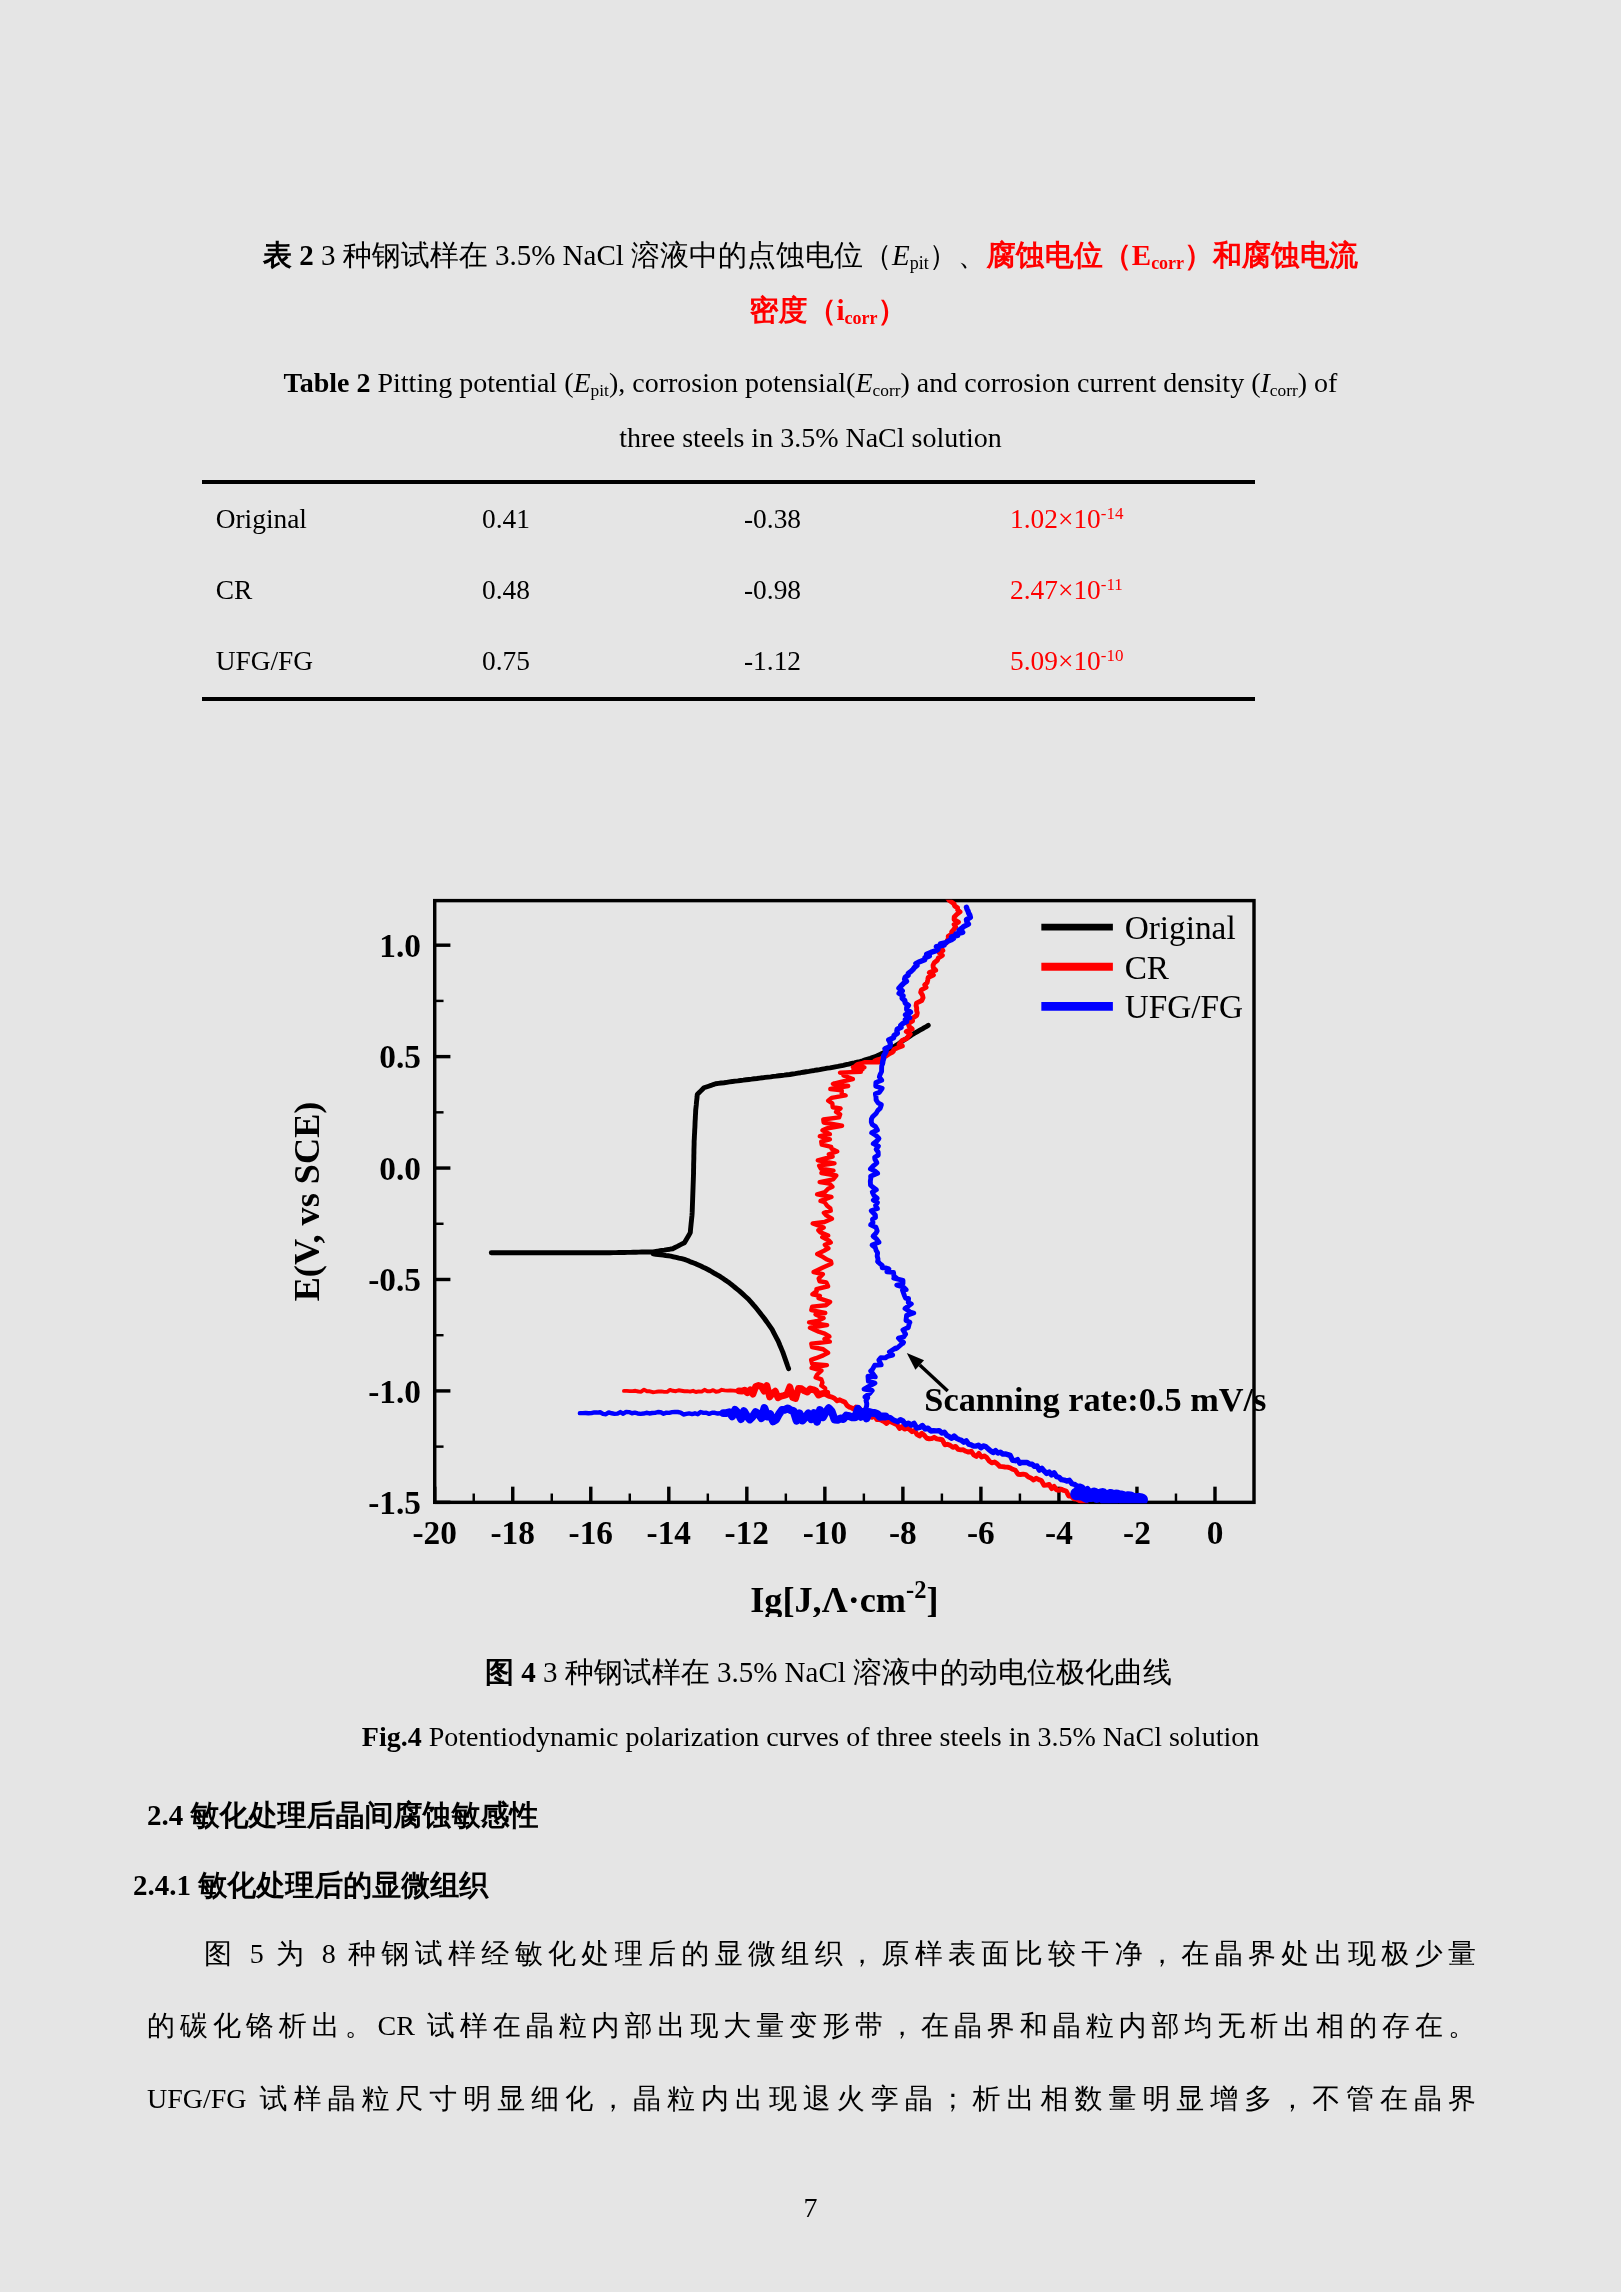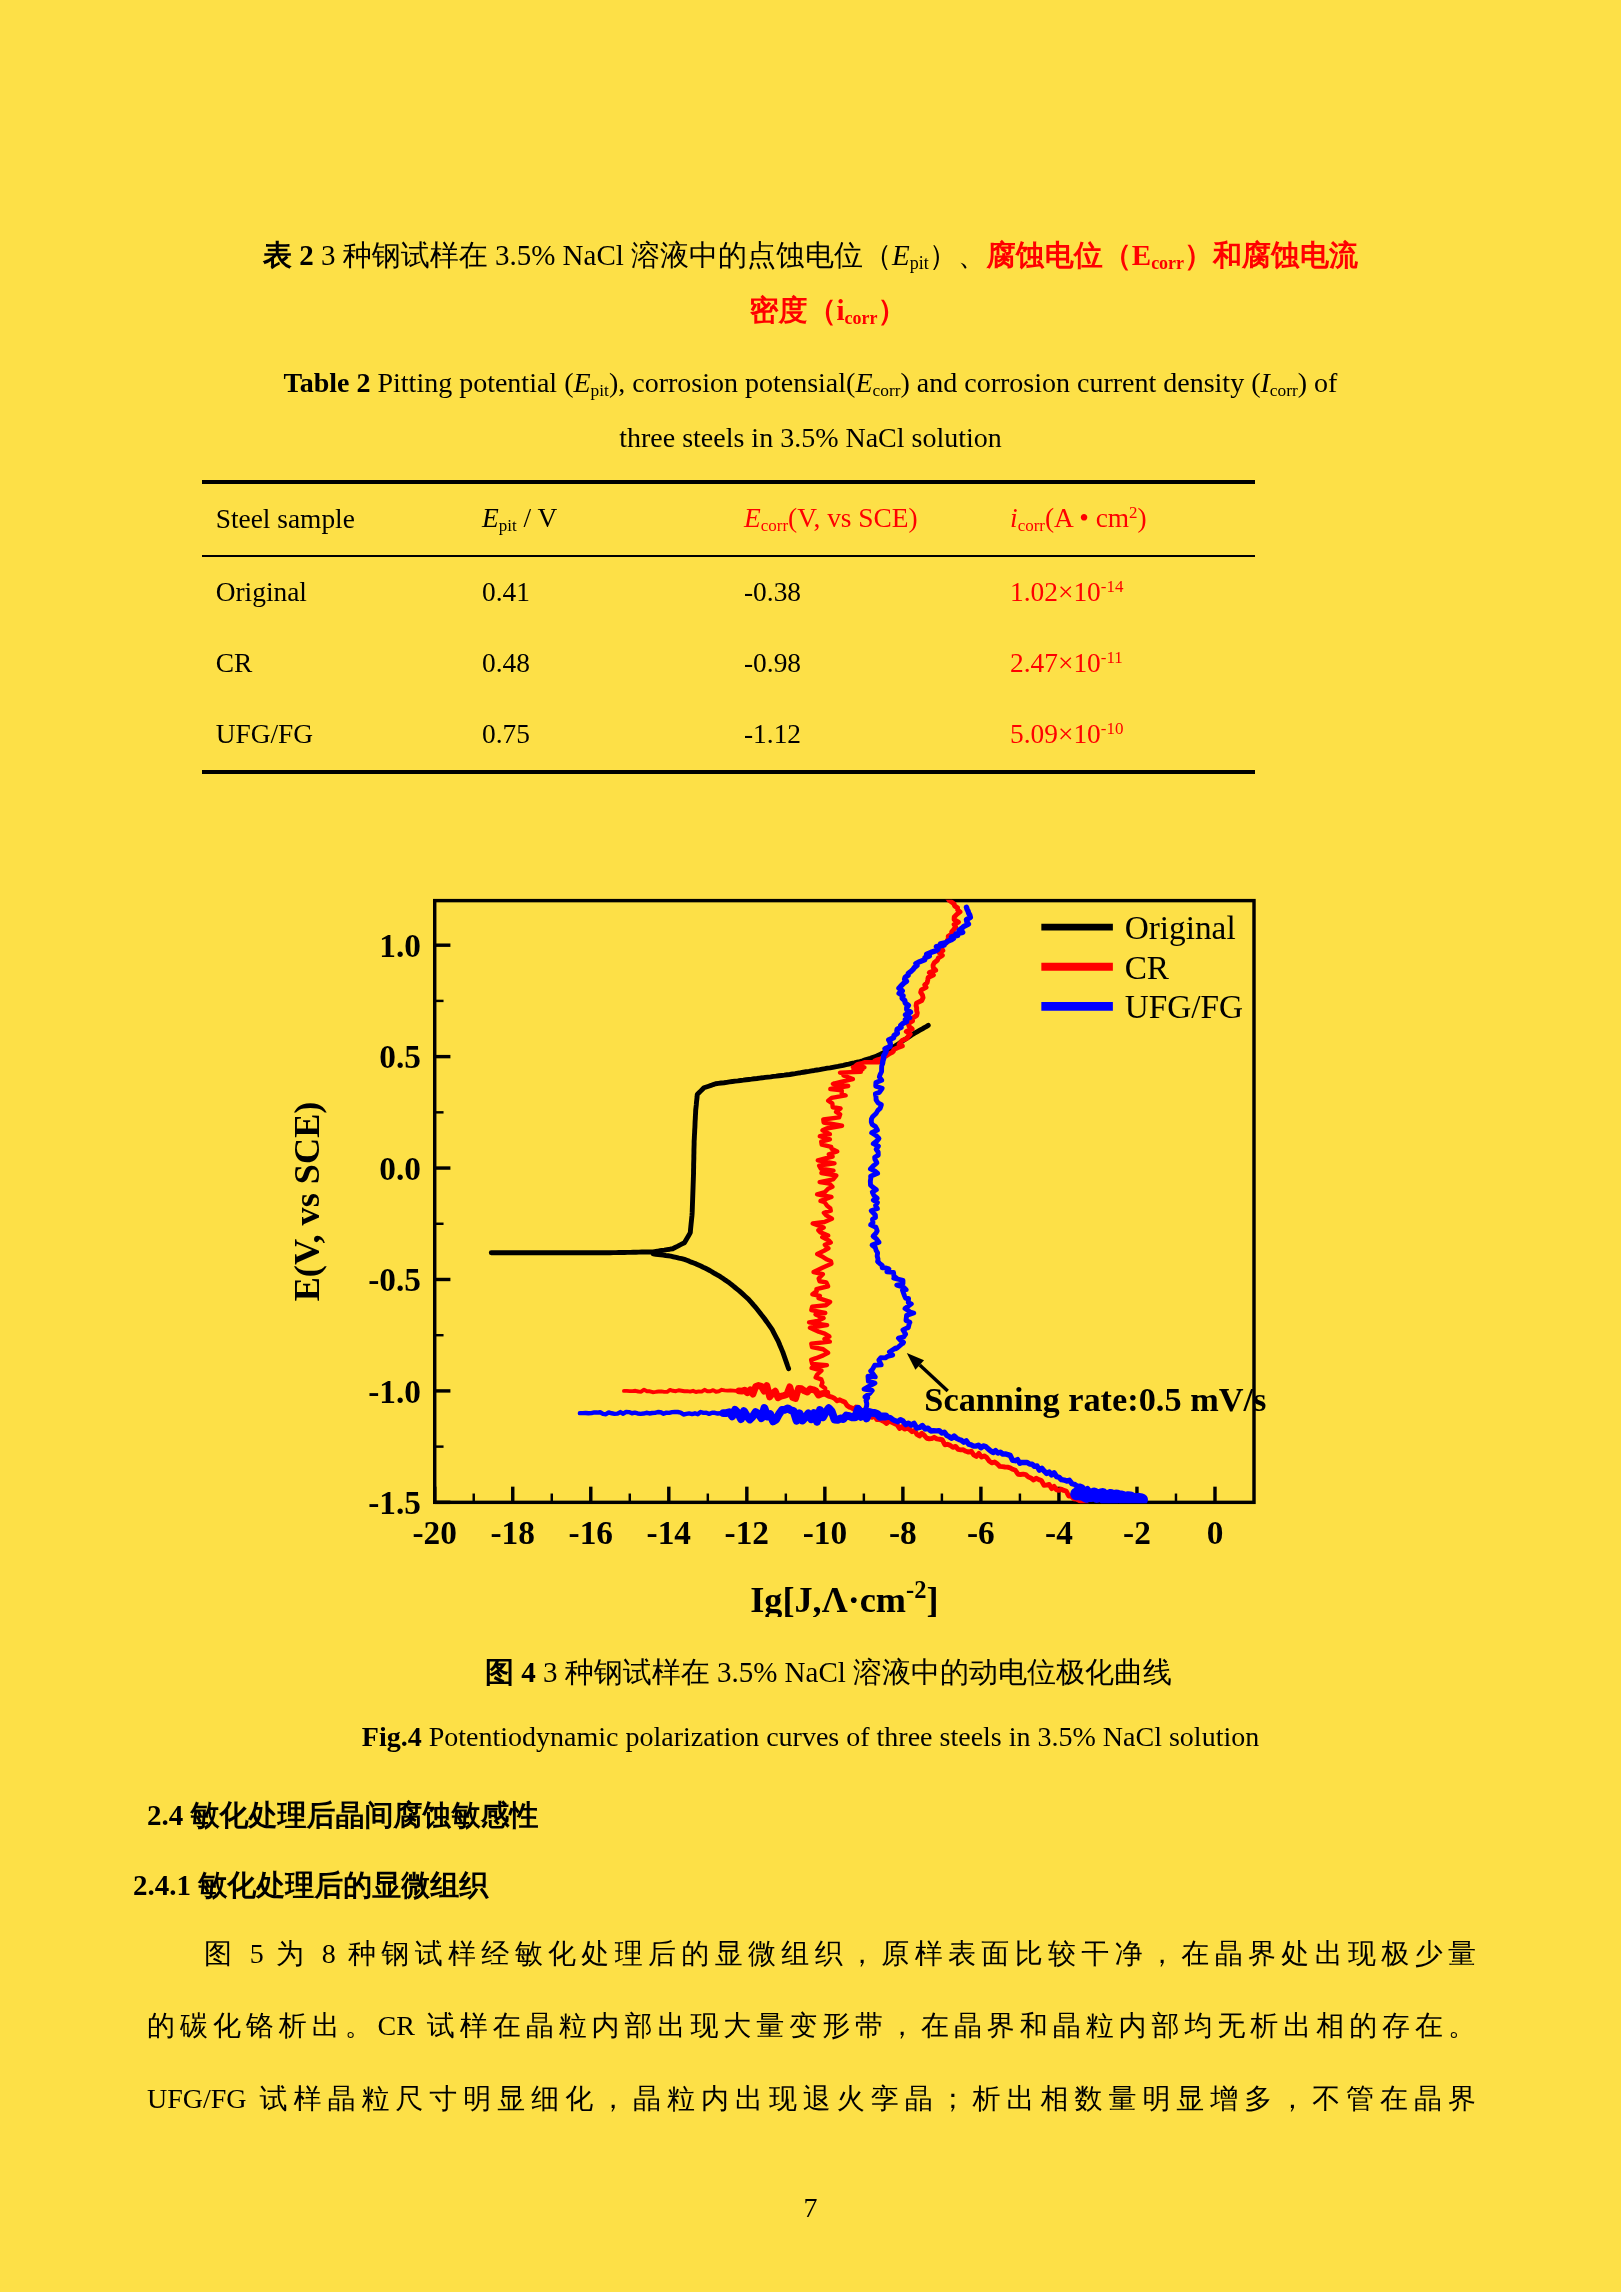--- a/index.html
+++ b/index.html
@@ -1,16 +1,16 @@
 <!DOCTYPE html>
 <html><head>
 <meta charset="utf-8">
 <style>
   html,body{margin:0;padding:0;background:#ffffff;}
-  .page{position:relative;width:1621px;height:2293px;background:#fde047;overflow:hidden;
+  .page{position:relative;width:1621px;height:2293px;background:#e5e5e5;overflow:hidden;
         font-family:"Liberation Serif","DejaVu Serif",serif;color:#000;}
   .abs{position:absolute;}
   .center{left:0;right:0;text-align:center;}
   .b{font-weight:bold;}
   .it{font-style:italic;}
   .red{color:#ff0000;}
   .sub{font-size:0.62em;vertical-align:-0.22em;}
   .sup{font-size:0.62em;vertical-align:0.55em;}
   .cap-cn{font-size:29px;line-height:45px;}
   .cap-en{font-size:28px;line-height:43px;}
@@ -36,26 +36,20 @@
 <div class="page">
 
   <div class="abs center cap-cn" style="top:233px;"><span class="b">表 2</span><span> 3 种钢试样在 3.5% NaCl 溶液中的点蚀电位（</span><span class="it">E</span><span class="sub">pit</span><span>）、</span><span class="red b">腐蚀电位（E</span><span class="red b sub">corr</span><span class="red b">）和腐蚀电流</span></div>
 
   <div class="abs center cap-cn" style="top:288px;padding-left:35px;"><span class="red b">密度（i</span><span class="red b sub">corr</span><span class="red b">）</span></div>
 
   <div class="abs center cap-en" style="top:361px;"><span class="b">Table 2</span><span> Pitting potential (</span><span class="it">E</span><span class="sub">pit</span><span>), corrosion potensial(</span><span class="it">E</span><span class="sub">corr</span><span>) and corrosion current density (</span><span class="it">I</span><span class="sub">corr</span><span>) of</span></div>
   <div class="abs center cap-en" style="top:416px;">three steels in 3.5% NaCl solution</div>
 
   <div class="abs tbl">
-    <div class="tbl-header">
-      <div class="c1">Steel sample</div>
-      <div><span class="it">E</span><span class="sub">pit</span><span> / V</span></div>
-      <div class="red"><span class="it">E</span><span class="sub">corr</span><span>(V, vs SCE)</span></div>
-      <div class="red"><span class="it">i</span><span class="sub">corr</span><span>(A • cm</span><span class="sup">2</span><span>)</span></div>
-    </div>
     <div class="tbl-row">
       <div class="c1">Original</div>
       <div>0.41</div>
       <div>-0.38</div>
       <div><span class="red">1.02×10</span><span class="red sup">-14</span></div>
     </div>
     <div class="tbl-row">
       <div class="c1">CR</div>
       <div>0.48</div>
       <div>-0.98</div>

